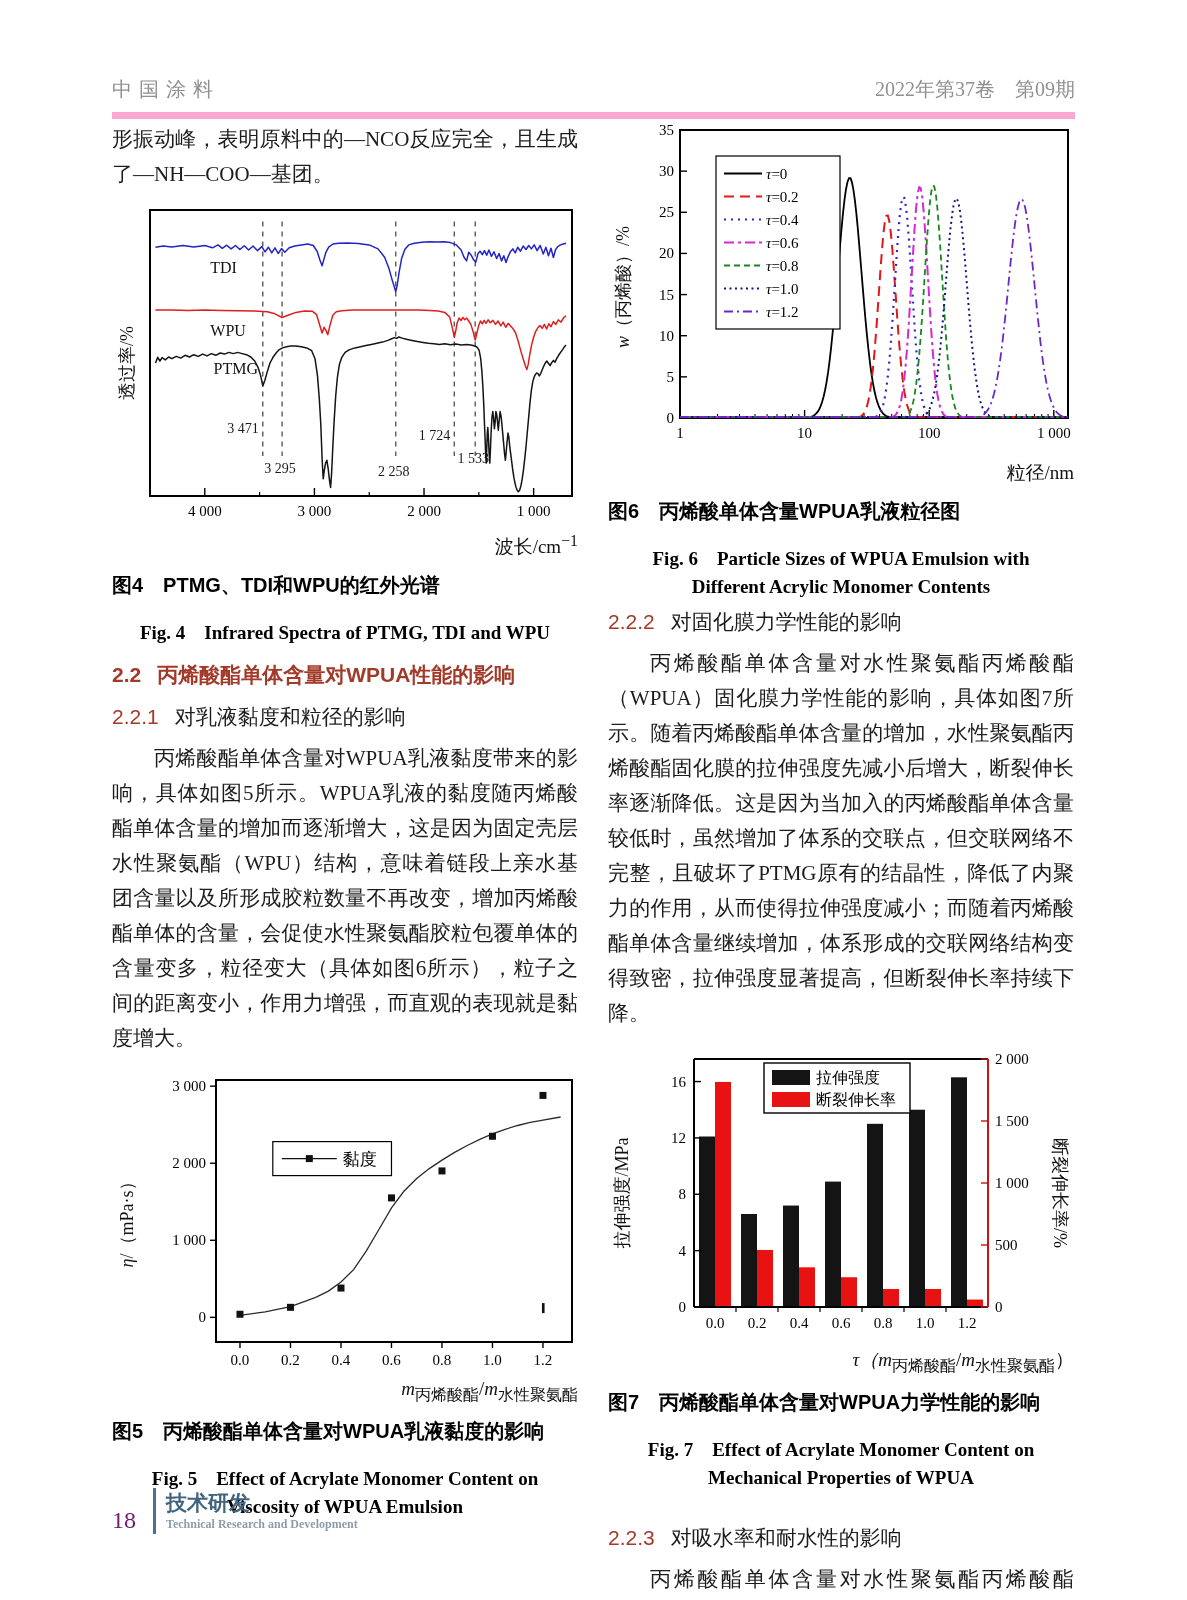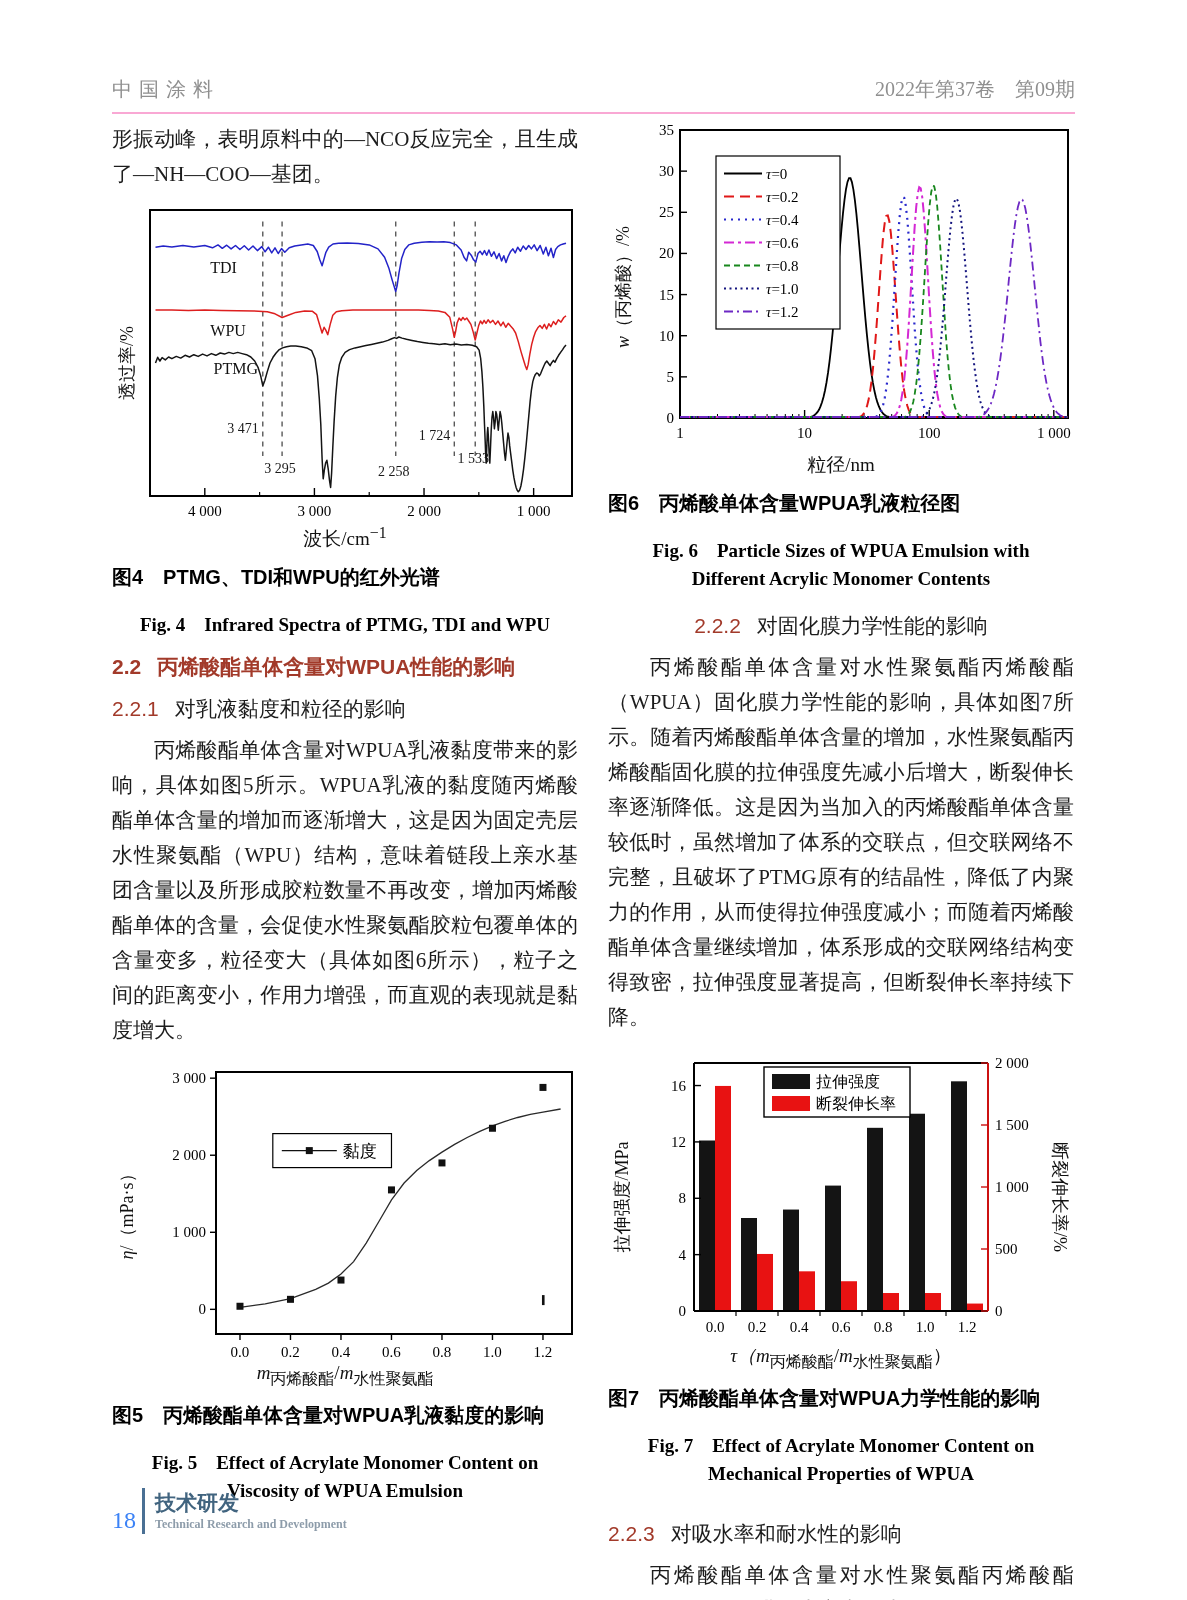--- a/index.html
+++ b/index.html
@@ -1,47 +1,47 @@
 <!DOCTYPE html>
 <html><head>
 <meta charset="utf-8">
 <style>
   html,body{margin:0;padding:0;background:#ffffff;}
   .page{position:relative;width:1187px;height:1600px;background:#fff;overflow:hidden;
         font-family:"Liberation Serif","DejaVu Serif",serif;color:#1c1c1c;}
   .header{position:absolute;top:76px;left:112px;right:112px;display:flex;
           justify-content:space-between;align-items:flex-end;color:#8f8f8f;
-          font-size:20px;padding-bottom:9px;border-bottom:2px solid #f9a8d4;}
+          font-size:20px;padding-bottom:9px;border-bottom:7px solid #f9a8d4;}
   .journal{letter-spacing:7px;}
   .columns{position:absolute;top:122px;left:112px;right:112px;display:flex;gap:30px;}
   .col{width:466px;flex:0 0 466px;}
   p.body{font-size:21px;line-height:35px;text-align:justify;margin:0;
          font-family:"Liberation Serif","DejaVu Serif",serif;}
   p.indent{text-indent:2em;}
   .sec{font-family:"Liberation Sans","DejaVu Sans",sans-serif;margin:14px 0 10px 0;
        font-size:21px;font-weight:600;}
   .sec .num{color:#a23a2a;margin-right:16px;}
   .sec.main{color:#a23a2a;}
   .sec.sub{font-weight:500;}
   .figure{margin:10px 0 6px 0;}
   .fig-canvas{display:flex;align-items:stretch;}
   .ylwrap{width:30px;position:relative;flex:0 0 30px;}
   .ylwrap.narrow{width:28px;flex:0 0 28px;}
   .yl{position:absolute;left:50%;top:50%;transform:translate(-50%,-50%) rotate(-90deg);
       white-space:nowrap;font-size:18px;color:#111;}
   .yl.cw{transform:translate(-50%,-50%) rotate(90deg);}
   svg{display:block;}
-  .xlabel{text-align:center;font-size:19px;margin-top:0px;color:#111;}
+  .xlabel{text-align:right;font-size:19px;margin-top:8px;color:#111;}
   .xlabel sub{font-size:16px;}
   .cap-cn{text-align:left;font-weight:bold;font-size:20px;margin-top:12px;
           font-family:"Liberation Sans","DejaVu Sans",sans-serif;color:#000;}
   .cap-en{text-align:center;font-weight:bold;font-size:19px;margin-top:20px;line-height:28px;
           font-family:"Liberation Serif","DejaVu Serif",serif;color:#000;}
   .footer{position:absolute;left:112px;bottom:66px;display:flex;align-items:center;}
-  .pgnum{font-size:24px;color:#3b82f6;margin-right:6px;align-self:flex-end;text-align:center;}
+  .pgnum{font-size:24px;color:#701a75;margin-right:17px;align-self:flex-end;text-align:center;}
   .vbar{width:3px;height:46px;background:#4a7094;margin-right:10px;}
   .f-cn{font-family:"Liberation Sans","DejaVu Sans",sans-serif;font-weight:bold;
         font-size:21px;color:#41647f;line-height:24px;}
   .f-en{font-size:12px;color:#8d9caa;margin-top:2px;font-weight:bold;}
 </style>
 </head>
 <body>
 
 <div class="page">
 
@@ -232,21 +232,21 @@
               <text x="128" y="171.5" font-size="15" font-family="&quot;Liberation Serif&quot;,&quot;DejaVu Serif&quot;,serif"><tspan font-style="italic">τ</tspan><tspan>=1.0</tspan></text>
               <line x1="86" y1="189.5" x2="124" y2="189.5" stroke="#6d28c4" stroke-width="1.8" stroke-dasharray="9,4,2,4"></line>
               <text x="128" y="194.5" font-size="15" font-family="&quot;Liberation Serif&quot;,&quot;DejaVu Serif&quot;,serif"><tspan font-style="italic">τ</tspan><tspan>=1.2</tspan></text>
             </svg>
         </div>
         <div class="xlabel">粒径/nm</div>
         <div class="cap-cn">图6　丙烯酸单体含量WPUA乳液粒径图</div>
         <div class="cap-en" style="max-width:440px;margin-left:auto;margin-right:auto;">Fig. 6　Particle Sizes of WPUA Emulsion with Different Acrylic Monomer Contents</div>
       </div>
 
-      <h4 class="sec sub" style="margin-top:19px;text-align:center;">
+      <h4 class="sec sub" style="margin-top:7px;">
         <span class="num">2.2.2</span><span>对固化膜力学性能的影响</span>
       </h4>
       <p class="body indent">丙烯酸酯单体含量对水性聚氨酯丙烯酸酯（WPUA）固化膜力学性能的影响，具体如图7所示。随着丙烯酸酯单体含量的增加，水性聚氨酯丙烯酸酯固化膜的拉伸强度先减小后增大，断裂伸长率逐渐降低。这是因为当加入的丙烯酸酯单体含量较低时，虽然增加了体系的交联点，但交联网络不完整，且破坏了PTMG原有的结晶性，降低了内聚力的作用，从而使得拉伸强度减小；而随着丙烯酸酯单体含量继续增加，体系形成的交联网络结构变得致密，拉伸强度显著提高，但断裂伸长率持续下降。</p>
 
       <div class="figure" style="margin-top:16px;">
         <div class="fig-canvas">
           <div class="ylwrap narrow">
               <span class="yl">拉伸强度/MPa</span>
             </div>
           <svg id="fig7-svg" viewBox="0 0 410 292" width="410" height="292">

